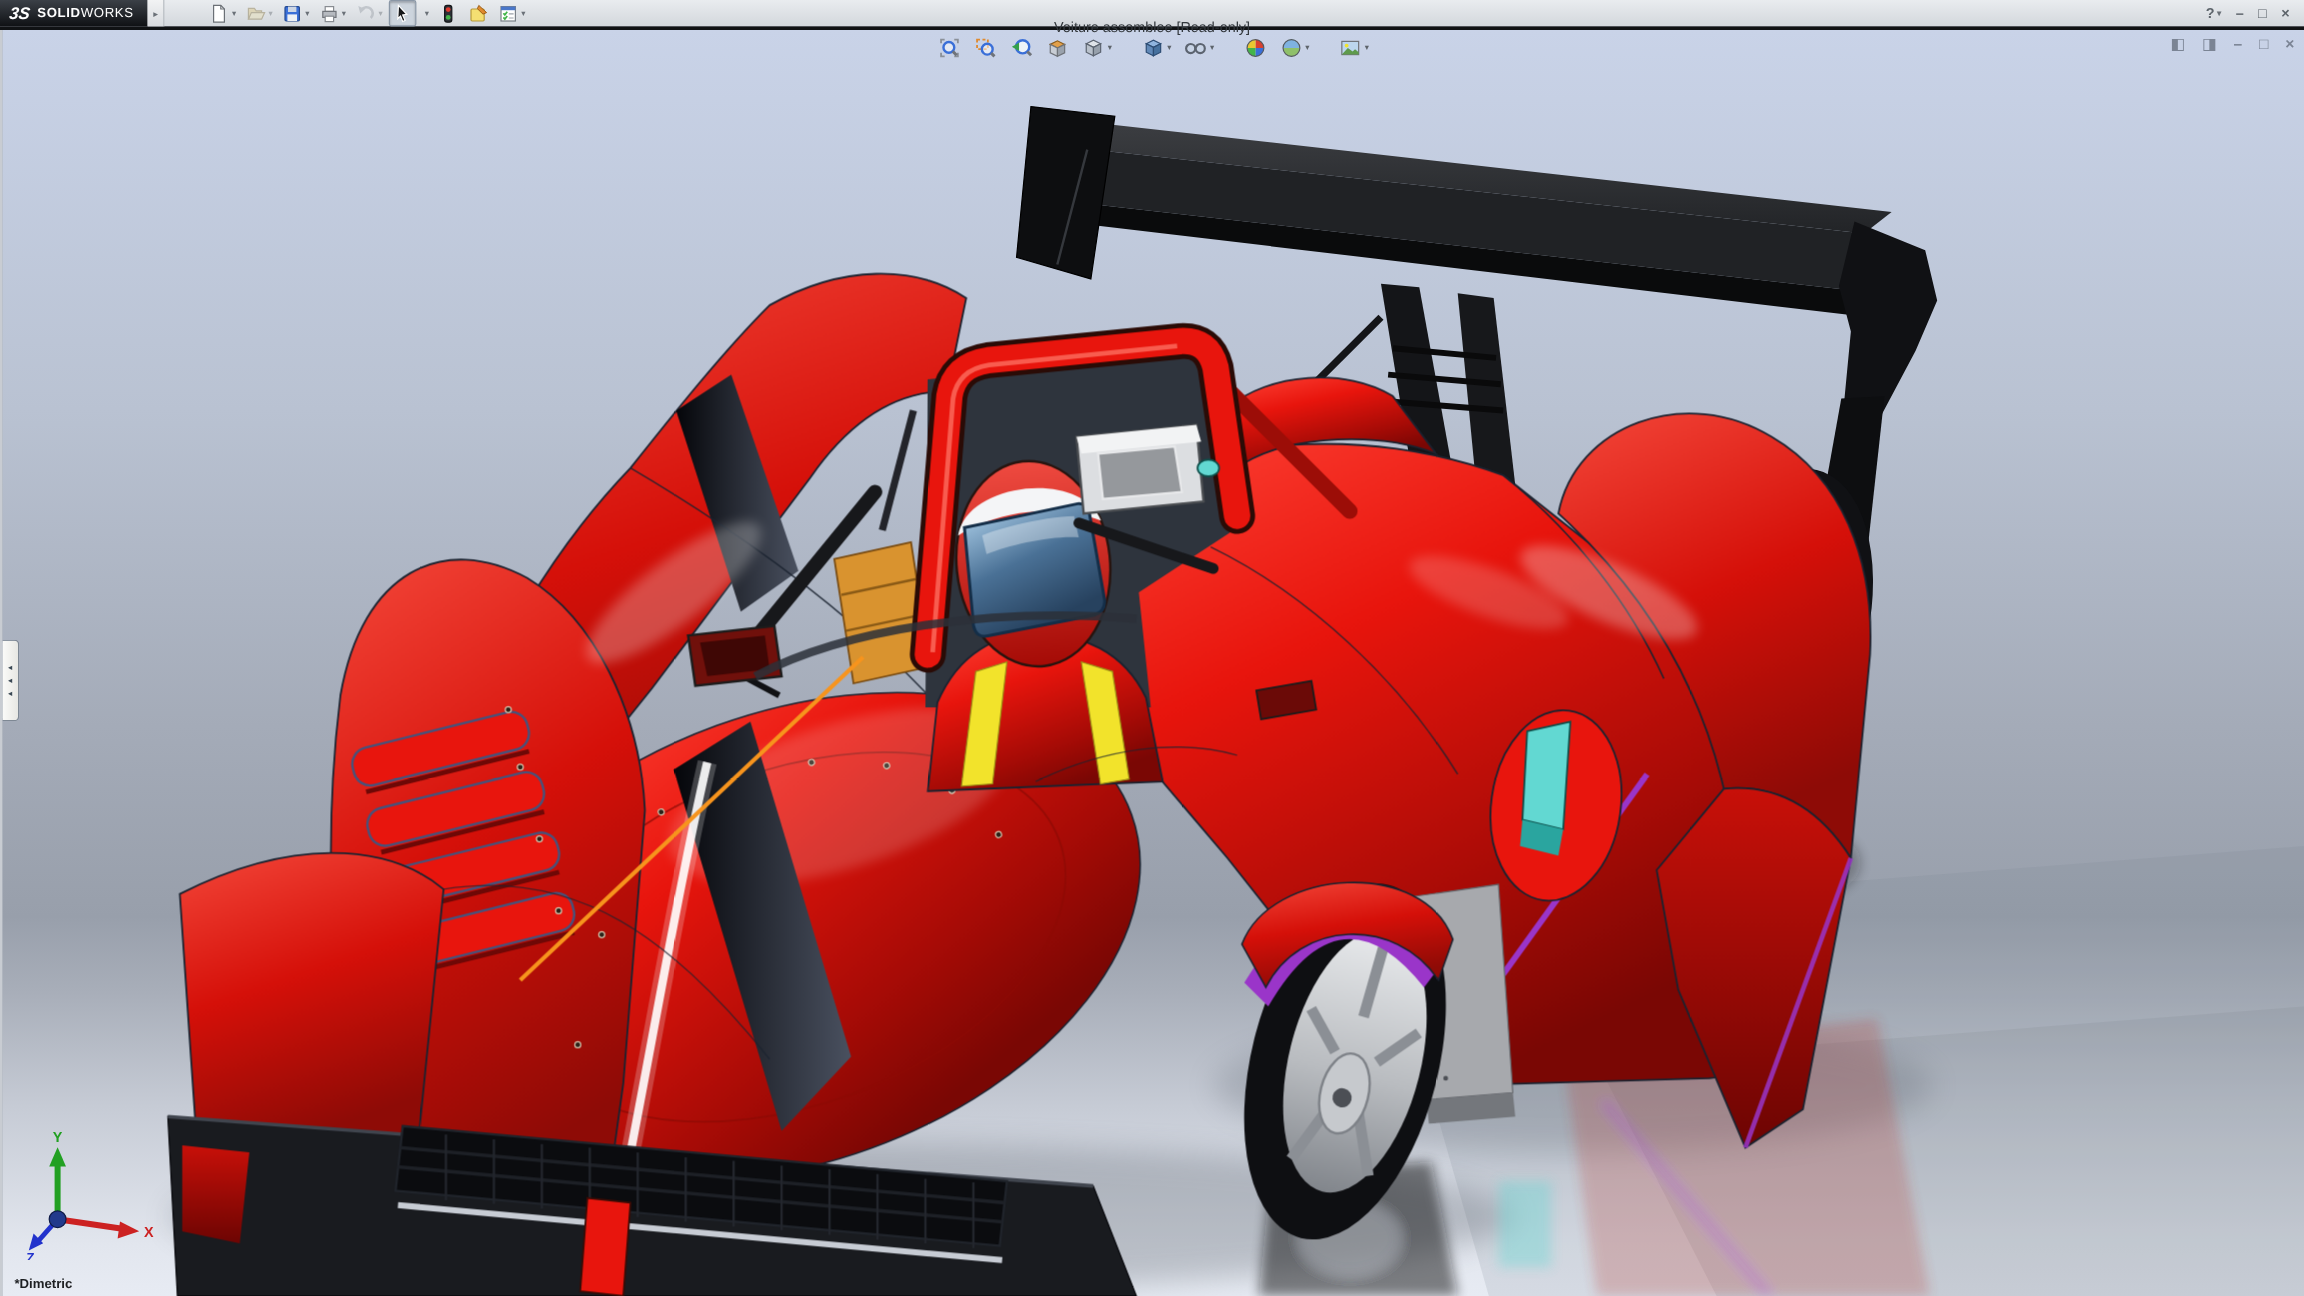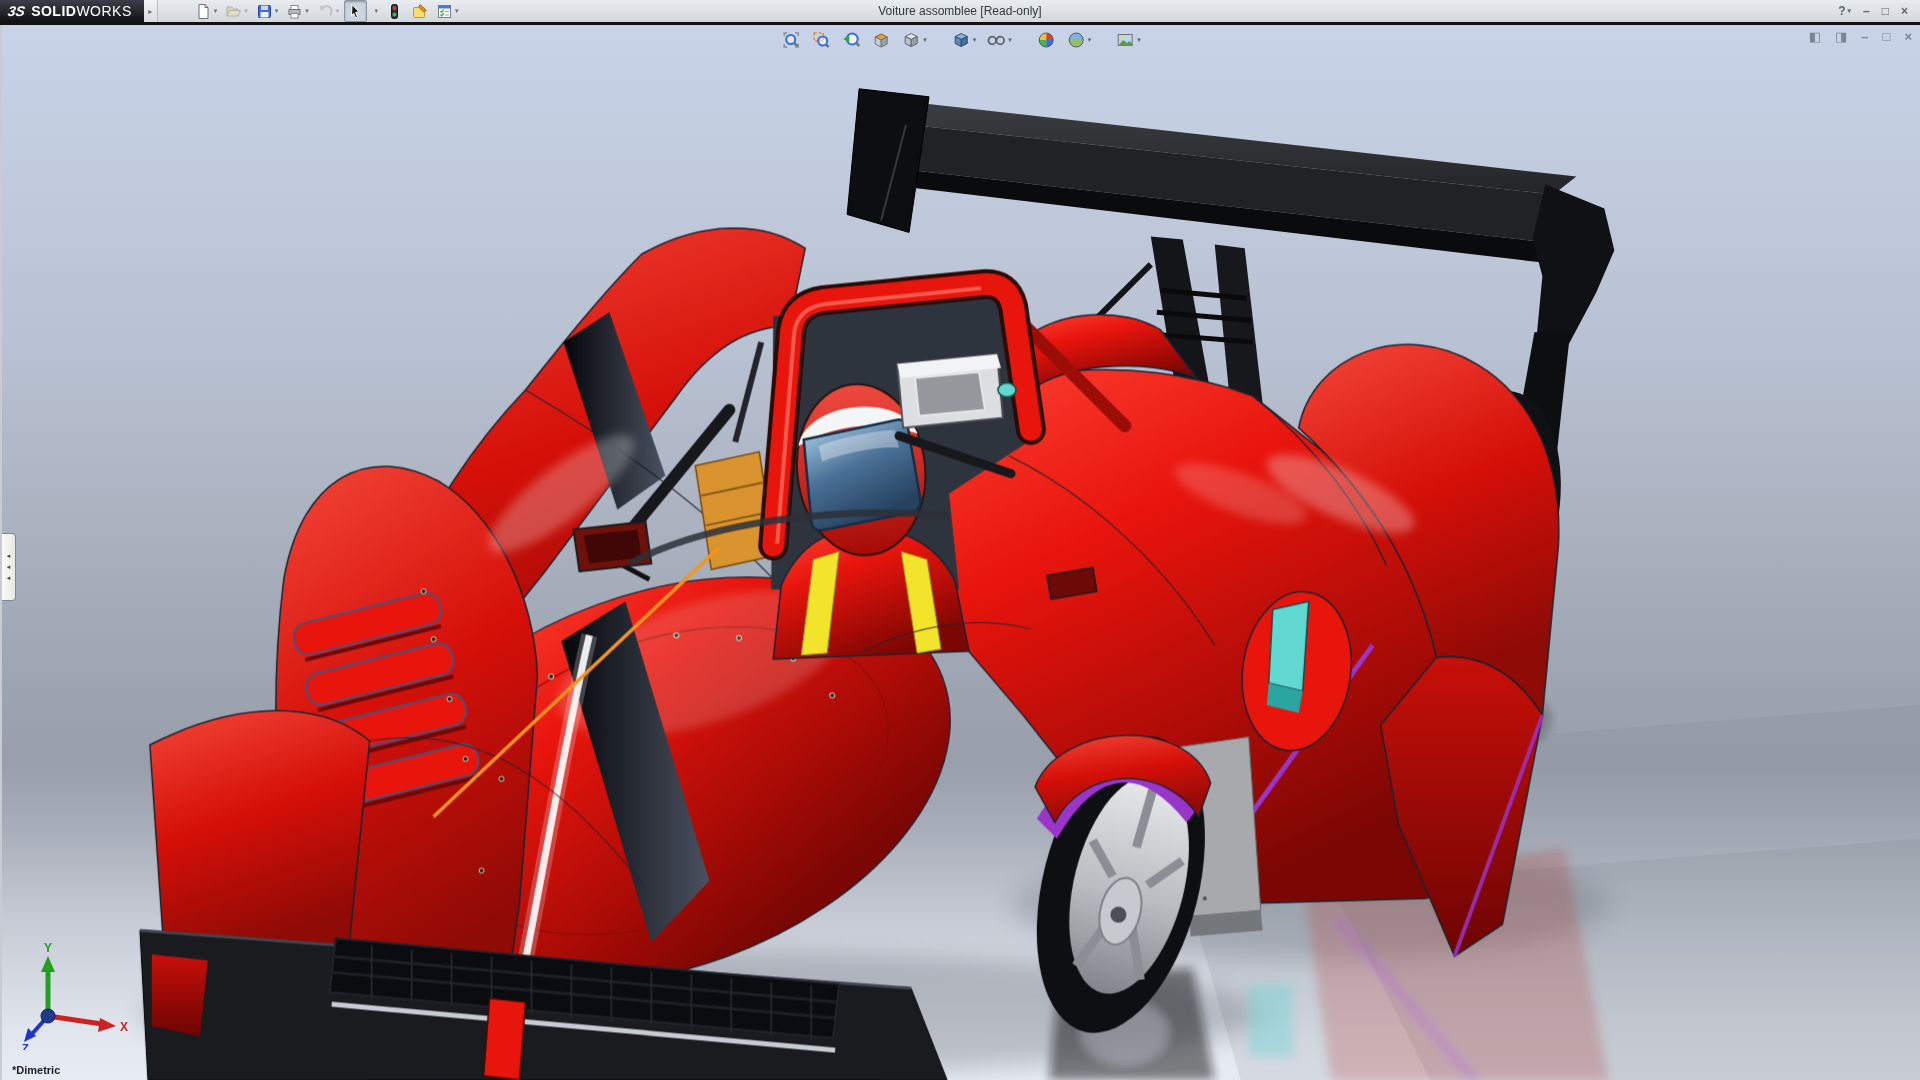--- a/index.html
+++ b/index.html
@@ -4,31 +4,31 @@
 <style>
   html,body{margin:0;padding:0;width:1920px;height:1080px;overflow:hidden;
     font-family:"Liberation Sans",sans-serif;background:#9aa1ad;}
   
   .titlebar{position:absolute;left:0;top:0;width:1920px;height:22px;
     background:linear-gradient(#e9ecef,#d3d7dc);border-bottom:3px solid #101214;
     box-sizing:content-box;display:flex;align-items:center;z-index:50;}
   .brand{height:22px;display:flex;align-items:center;gap:6px;padding:0 12px 0 8px;
     background:linear-gradient(#3b4047,#0f1114);color:var(--logo-text);}
   .brand .logo{font-style:italic;font-weight:bold;font-size:14px;transform:skewX(-8deg);}
-  .brand .nm{font-size:14px;letter-spacing:.5px;}
+  .brand .nm{font-size:11px;letter-spacing:.5px;}
   .brand .nm b{font-weight:bold}
   .brand-expand{width:14px;height:22px;border:none;background:linear-gradient(#f2f3f4,#d8dbdf);
     color:#6a7077;font-size:8px;padding:0;border-right:1px solid #b9bdc2;cursor:pointer;}
   .toolbar{display:flex;align-items:center;gap:2px;margin-left:34px;}
   .tbtn{height:20px;display:flex;align-items:center;padding:0 2px;border:1px solid transparent;border-radius:2px;cursor:pointer;}
   .tbtn svg{width:17px;height:17px;display:block;}
   .tbtn .caret{font-size:7px;color:#6a7077;margin-left:2px;}
   .tbtn.pressed{background:#ccd4dd;border-color:#8a97a6;box-shadow:inset 0 1px 2px rgba(0,0,0,.3);}
   .tbtn.disabled{opacity:.45;}
-  .wtitle{position:absolute;left:50%;transform:translateX(-50%);top:4px;font-size:12px;color:#33383d;}
+  .wtitle{position:absolute;left:50%;transform:translateX(-50%);top:16px;font-size:12px;color:#33383d;}
   .win-controls{margin-left:auto;display:flex;align-items:center;gap:12px;padding-right:12px;color:#5d646b;}
   .win-controls .wc{font-size:12px;font-weight:bold;cursor:pointer;display:flex;align-items:center;gap:2px;}
   .win-controls .caret{font-size:7px;color:#6a7077;}
   
   .viewport{position:absolute;left:0;top:25px;width:1920px;height:1055px;
     border-left:2px solid #c8ccd2;box-sizing:border-box;
     background:linear-gradient(180deg,var(--viewport-top) 0%,#b9c2d2 30%,#a4abb8 55%,
       var(--viewport-mid) 70%,#a8aeb9 76%,#c6cbd5 85%,var(--floor-light) 96%,#e7ebf3 100%);}
   .scene{position:absolute;left:0;top:0;width:100%;height:100%;}
   

